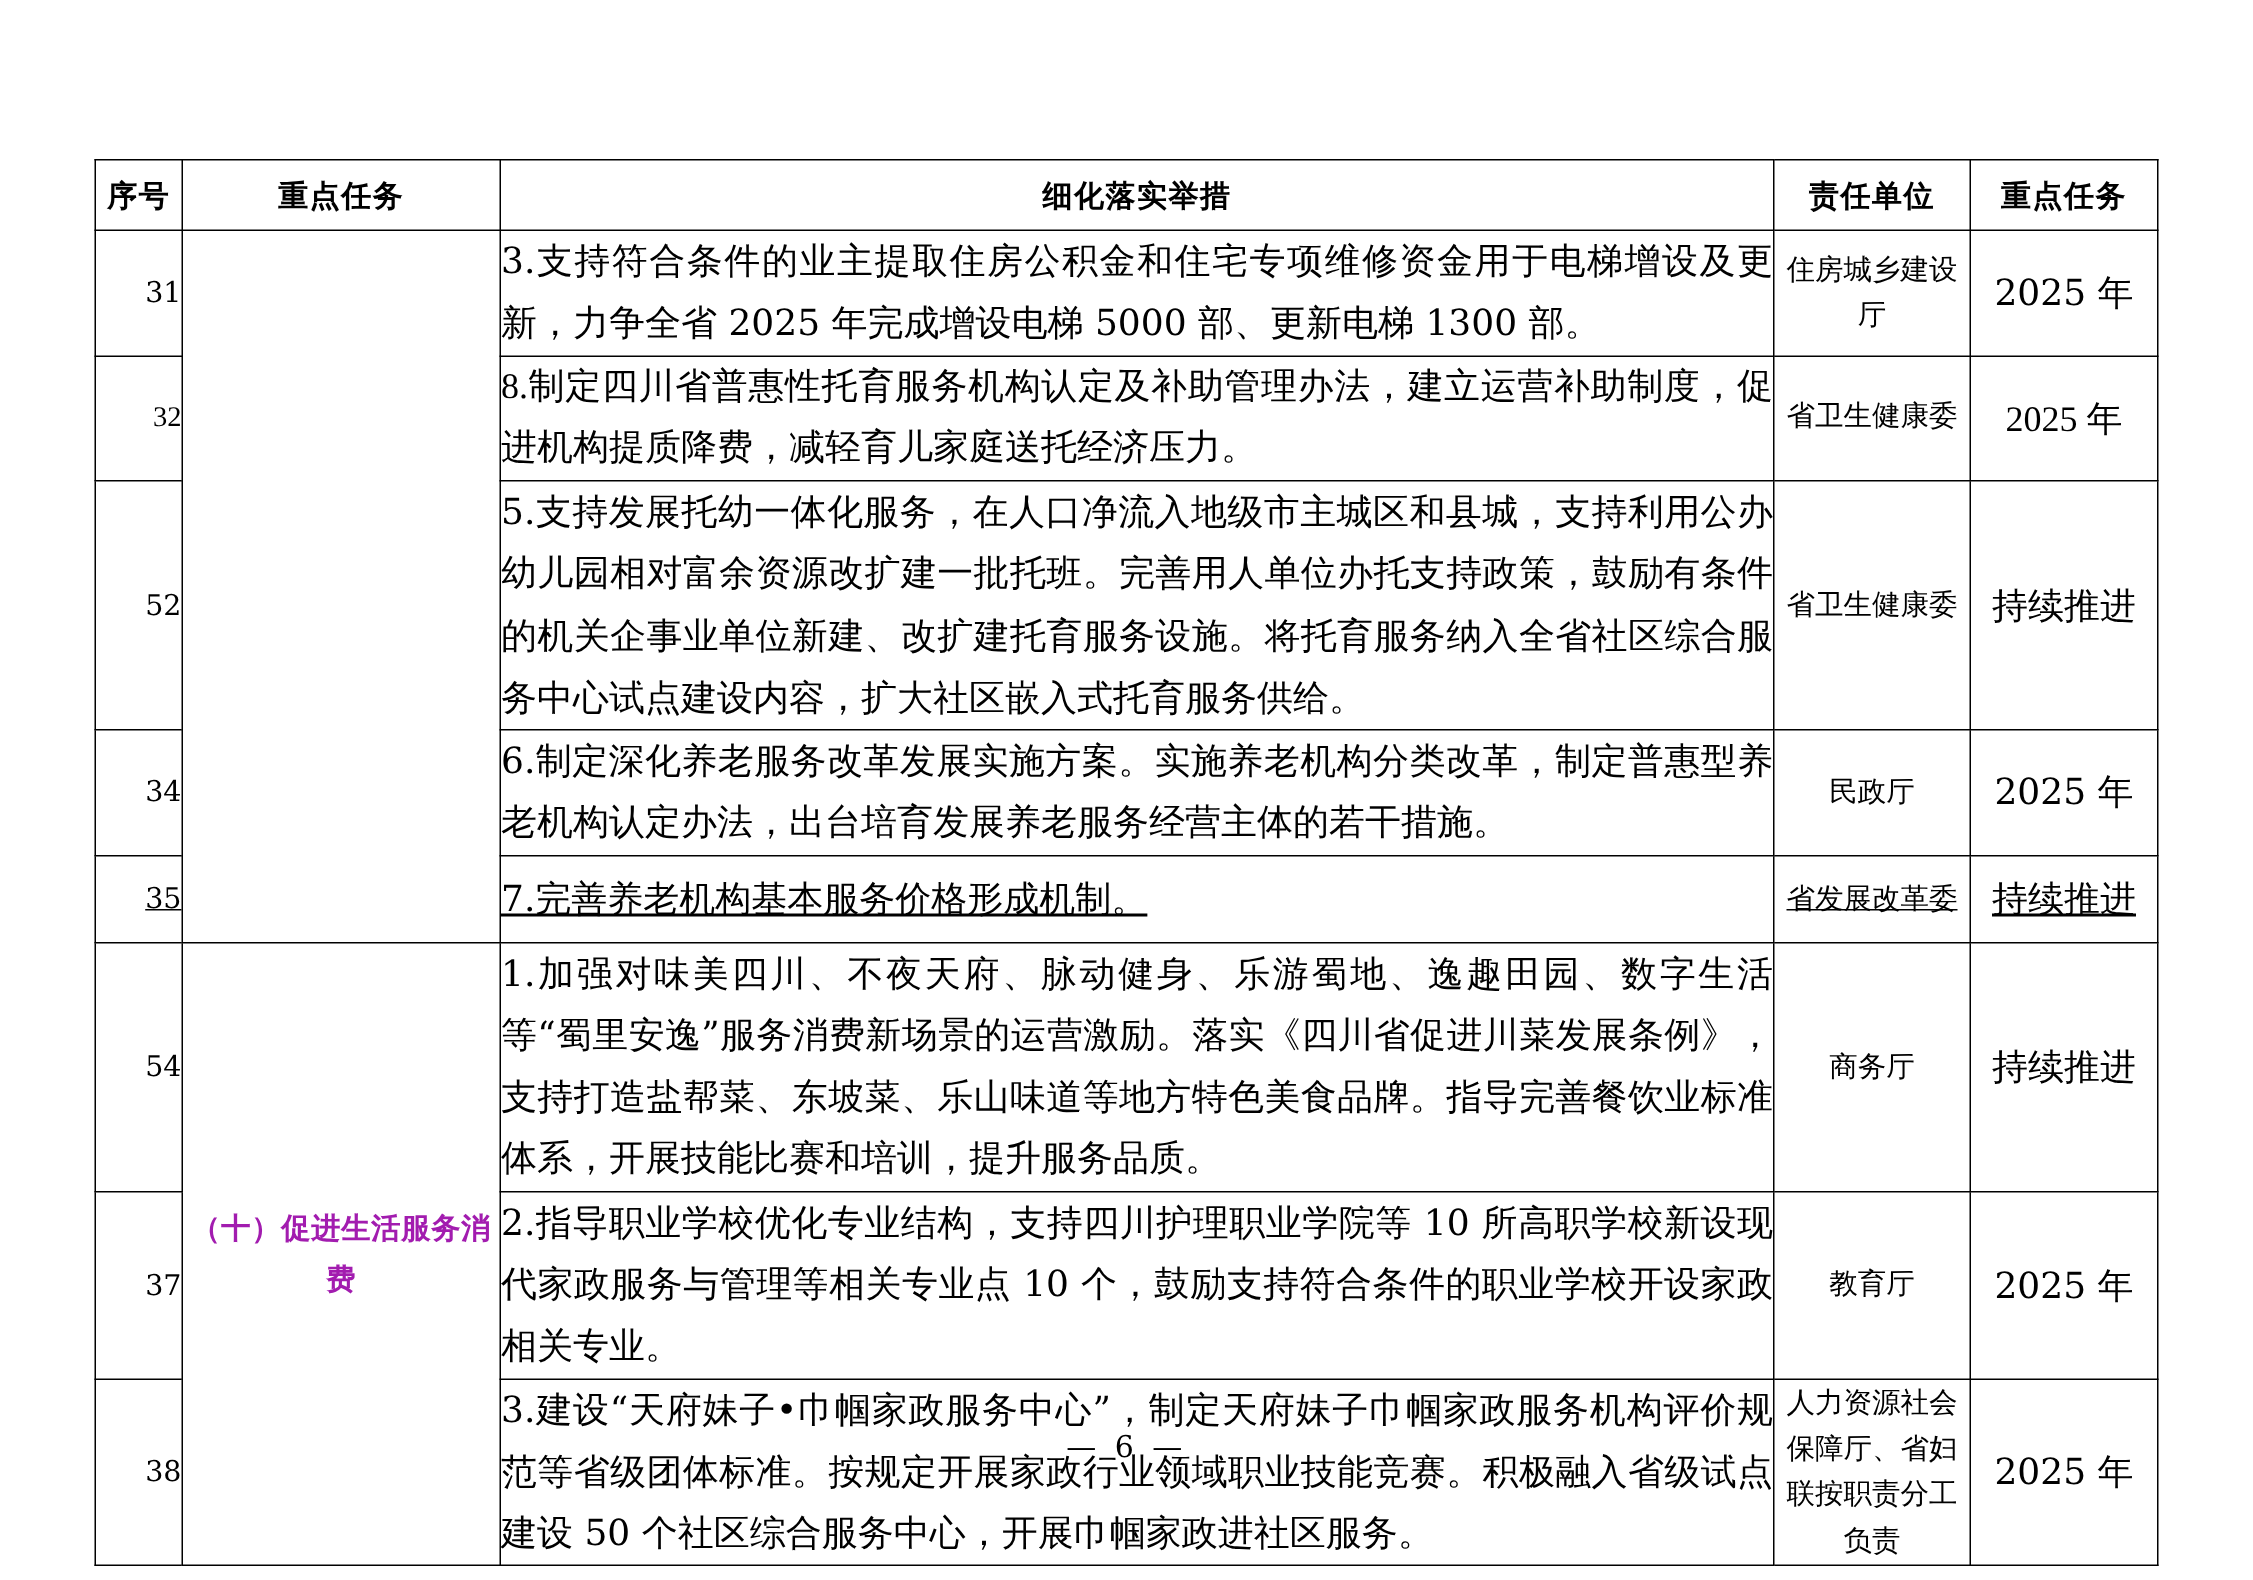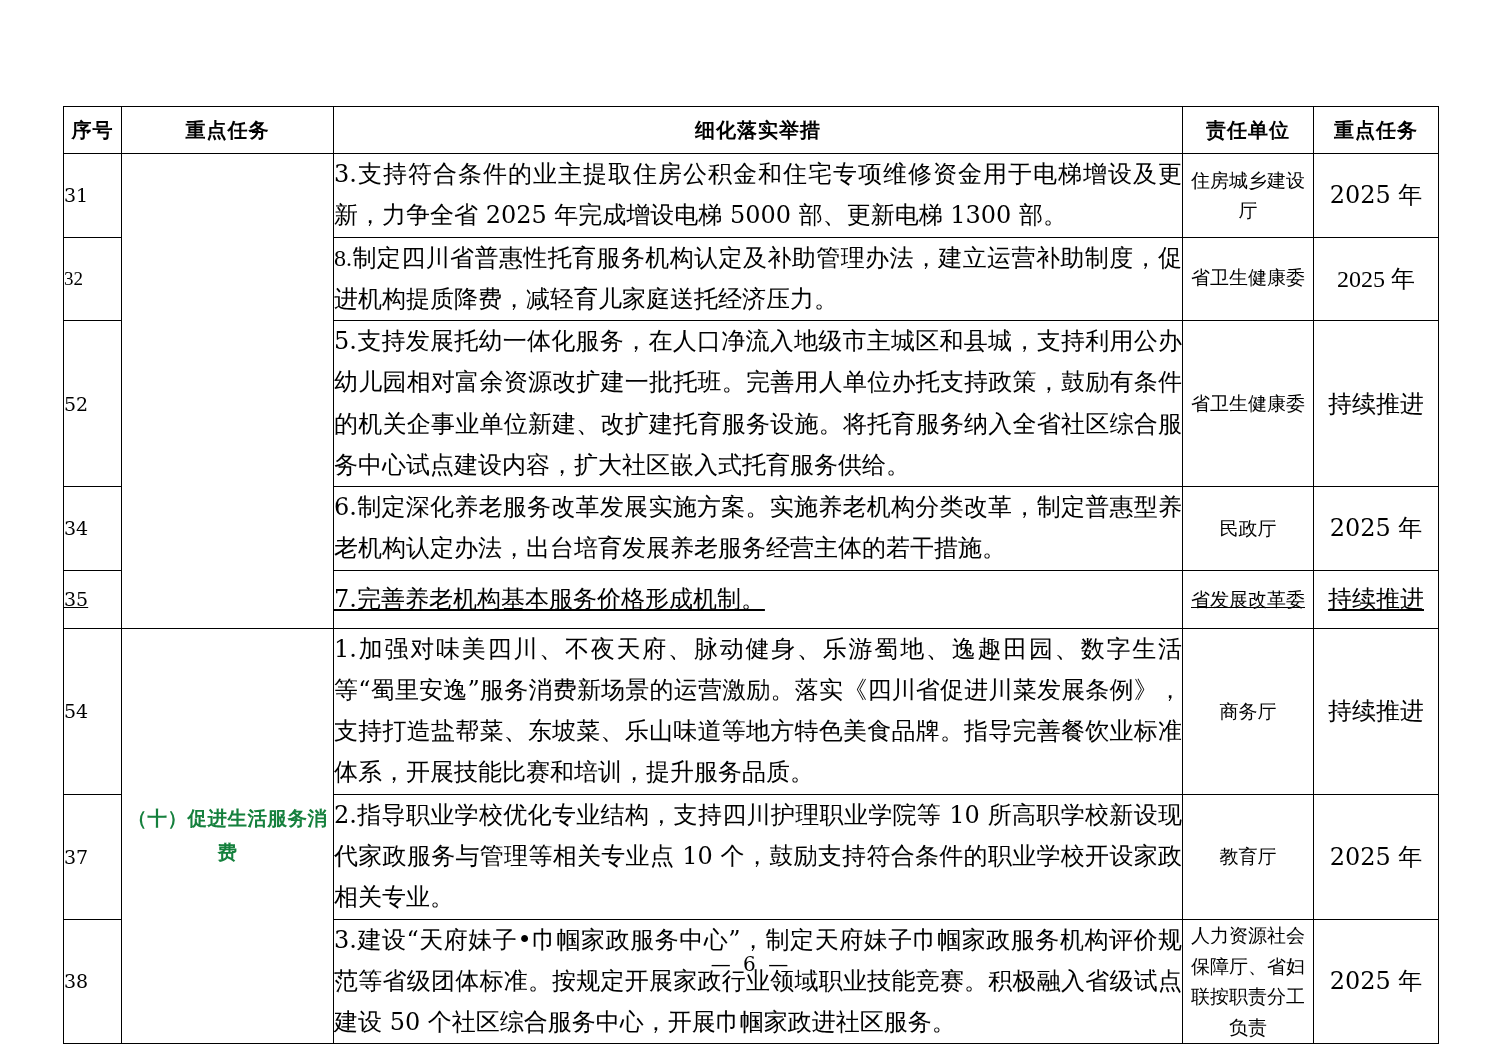--- a/index.html
+++ b/index.html
@@ -42,29 +42,29 @@
 
   thead th {
     height: 46px;
     text-align: center;
     font-weight: bold;
     font-size: 20px;
     letter-spacing: 1px;
     font-family: "DejaVu Serif", "Liberation Serif", serif;
   }
   td.seq {
-    text-align: left;
+    text-align: right;
     font-size: 19px;
   }
   td.task {
     text-align: center;
     font-weight: bold;
     font-size: 19.5px;
     line-height: 1.72;
-    color: #15803d;
+    color: #a21caf;
     padding: 0 8px;
     letter-spacing: 0.5px;
   }
   td.meas {
     font-size: 24px;
     line-height: 1.72;
     padding: 10px 10px 10px 12px;
     text-align: justify;
     text-justify: inter-ideograph;
   }

